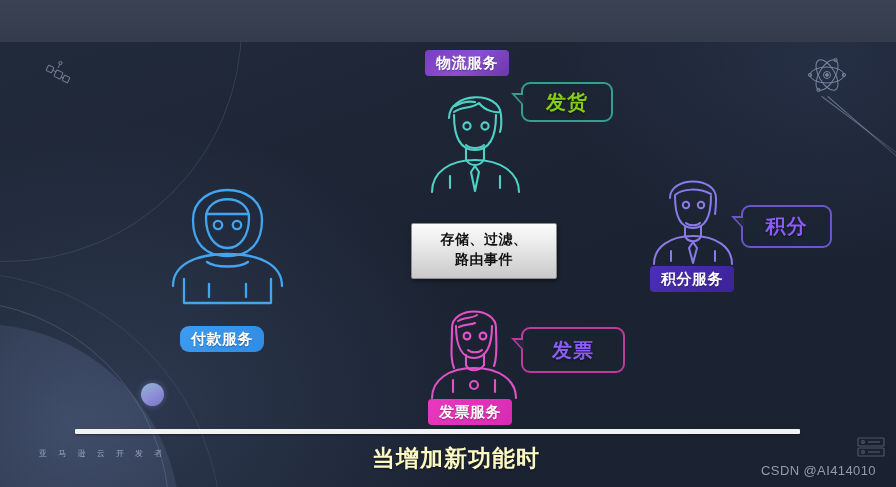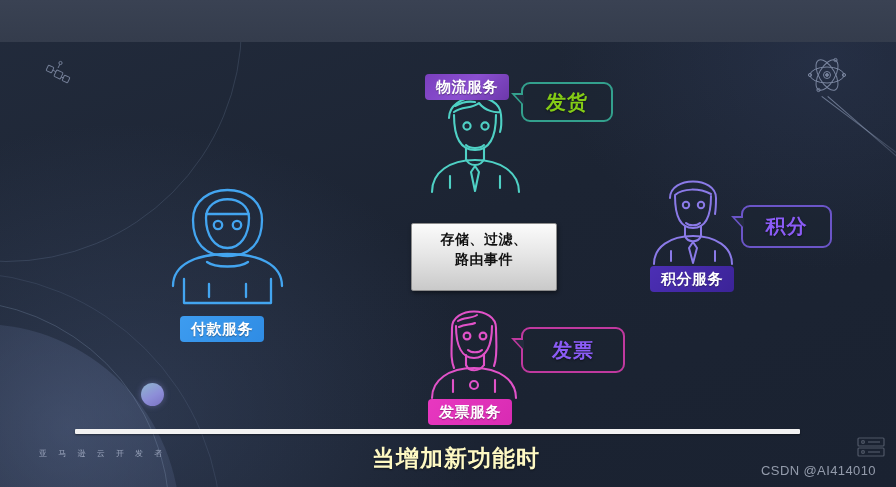--- a/index.html
+++ b/index.html
@@ -134,25 +134,25 @@
     font-weight: 700;
     color: #fff;
     letter-spacing: .5px;
     white-space: nowrap;
     line-height: 17px;
     text-shadow: 0 1px 1px rgba(0,0,0,.35);
   }
   .badge-logistics {
     left: 425px; top: 50px;
     background: linear-gradient(135deg, #7a3fbe 0%, #8b4fd0 50%, #6c38ab 100%);
-    margin-top: 24px;
   }
   .badge-payment {
-    left: 180px; top: 316px;
+    left: 180px; top: 326px;
     background: linear-gradient(135deg, #3d9cf0 0%, #2f8ce4 100%);
+    border-radius: 9px;
   }
   .badge-invoice {
     left: 428px; top: 399px;
     background: linear-gradient(135deg, #e838c0 0%, #d82bb3 100%);
   }
   .badge-points {
     left: 650px; top: 266px;
     background: linear-gradient(135deg, #4c2fb5 0%, #3b2397 100%);
   }
 
@@ -210,21 +210,21 @@
     border-color: #6b55c8;
     color: #6b55c8;
   }
   .btext { color: #8b5cf6; }
 
   
   .event-box {
     position: absolute;
     left: 411px; top: 223px;
     width: 128px;
-    padding: 5px 8px 21px;
+    padding: 5px 8px 9px;
     z-index: 4;
     background: linear-gradient(180deg, #fbfbfb 0%, #e6e6e6 46%, #c9c9c9 100%);
     border: 1px solid #8c8c8c;
     border-radius: 2px;
     box-shadow: 1px 2px 4px rgba(0,0,0,.45);
     color: #111;
     font-size: 14px;
     font-weight: 700;
     line-height: 20px;
     text-align: center;

